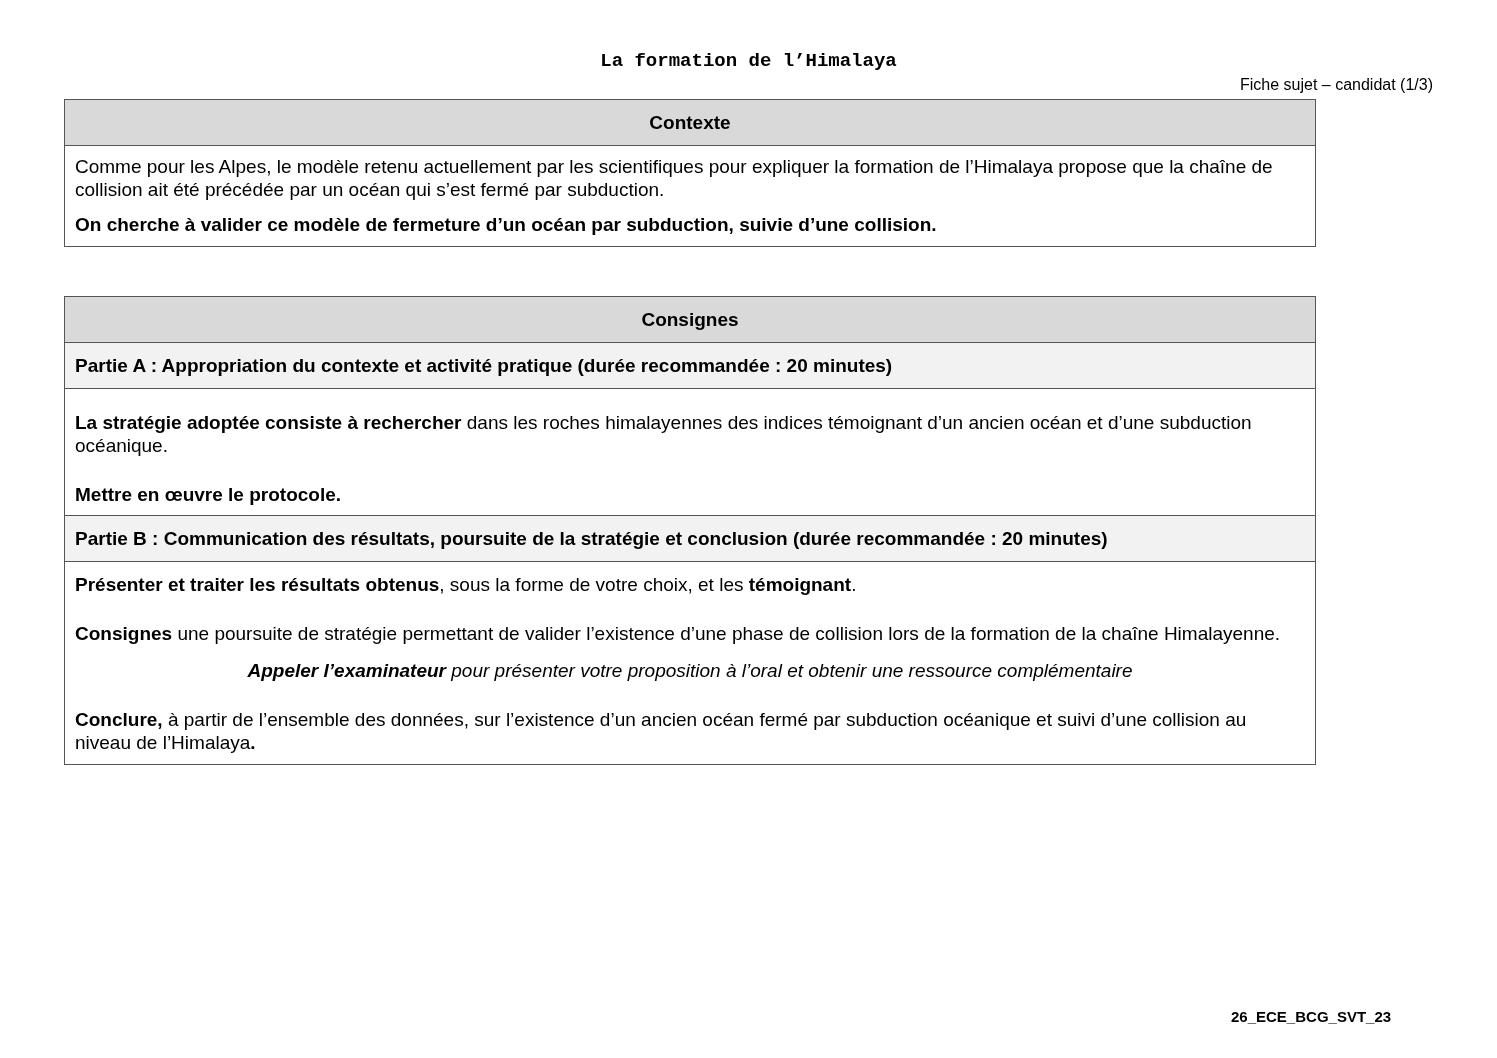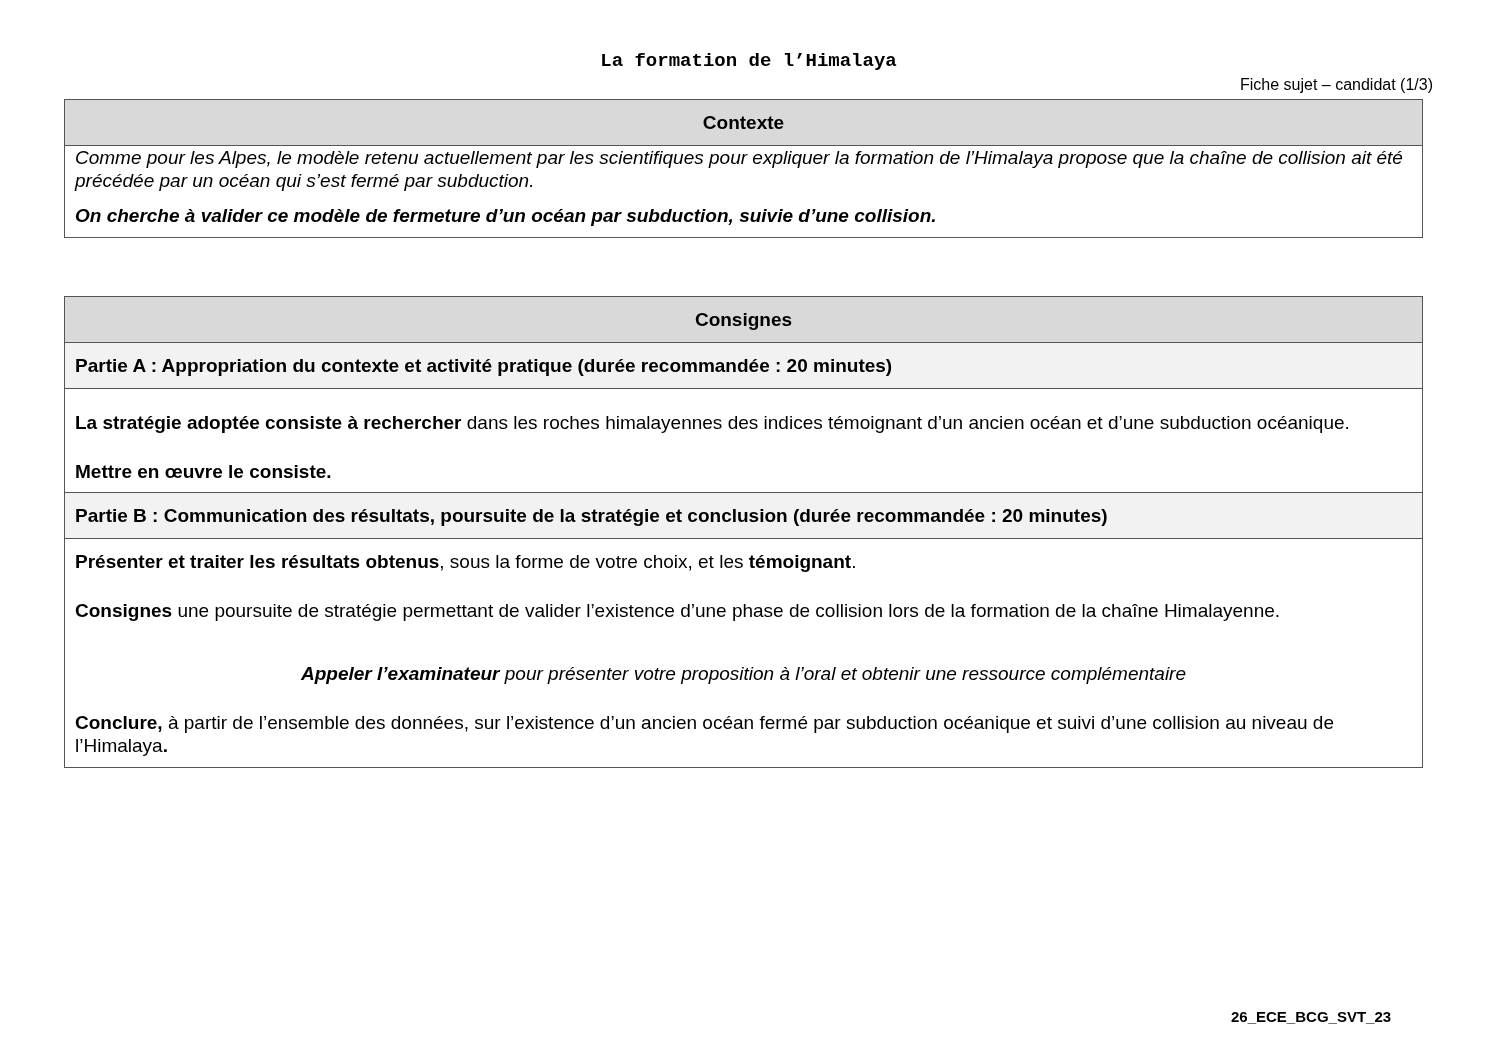--- a/index.html
+++ b/index.html
@@ -8,21 +8,21 @@
     font-family: "Liberation Sans", sans-serif; color: #000;
   }
   .doc-title {
     position: absolute; top: 50px; left: 0; width: 1497px; text-align: center;
     font-weight: bold; font-size: 19px; font-family: Liberation Mono, monospace;
   }
   .fiche {
     position: absolute; top: 76px; right: 64px; font-size: 16px;
   }
   table.box {
-    position: absolute; left: 64px; width: 1359px;
+    position: absolute; left: 64px; width: 1252px;
     border-collapse: collapse; font-size: 19px; line-height: 23px;
   }
   table.box td {
     border: 1px solid #555; padding: 0 10px;
   }
   .head-cell {
     background: #d9d9d9; text-align: center; font-weight: bold;
     height: 45px; padding: 0;
   }
   .sub-cell {
@@ -43,49 +43,49 @@
 
 <div class="doc-title">La formation de l’Himalaya</div>
 <div class="fiche">Fiche sujet – candidat (1/3)</div>
 
 <table class="box" id="ctx-table">
   <tbody>
       <tr>
     <td class="head-cell">Contexte</td>
   </tr>
   <tr>
-    <td style="padding-bottom:10px;font-style:italic;">
+    <td style="padding-top:9px; padding-bottom:10px;">
       <p class="p">Comme pour les Alpes, le modèle retenu actuellement par les scientifiques pour expliquer la formation de l’Himalaya propose que la chaîne de collision ait été précédée par un océan qui s’est fermé par subduction.</p>
       <p class="p b" style="margin-top:12px;">On cherche à valider ce modèle de fermeture d’un océan par subduction, suivie d’une collision.</p>
     </td>
   </tr>
 </tbody>
   </table>
 
 <table class="box" id="cons-table">
   <tbody>
       <tr>
     <td class="head-cell">Consignes</td>
   </tr>
   <tr>
     <td class="sub-cell">Partie A : Appropriation du contexte et activité pratique (durée recommandée : 20 minutes)</td>
   </tr>
   <tr>
     <td style="padding-top:22px; padding-bottom:9px;">
       <p class="p"><span class="b">La stratégie adoptée consiste à rechercher</span><span> dans les roches himalayennes des indices témoignant d’un ancien océan et d’une subduction océanique.</span></p>
-      <p class="p b" style="margin-top:26px;">Mettre en œuvre le consiste.</p>
+      <p class="p b" style="margin-top:26px;">Mettre en œuvre le protocole.</p>
     </td>
   </tr>
   <tr>
     <td class="sub-cell">Partie B : Communication des résultats, poursuite de la stratégie et conclusion (durée recommandée : 20 minutes)</td>
   </tr>
   <tr>
     <td style="padding-top:11px; padding-bottom:10px;">
       <p class="p"><span class="b">Présenter et traiter les résultats obtenus</span><span>, sous la forme de votre choix, et les </span><span class="b">témoignant</span><span>.</span></p>
       <p class="p" style="margin-top:26px;"><span class="b">Consignes</span><span> une poursuite de stratégie permettant de valider l’existence d’une phase de collision lors de la formation de la chaîne Himalayenne.</span></p>
-      <p class="p center it" style="margin-top:40px;"><span class="b">Appeler l’examinateur</span><span> pour présenter votre proposition à l’oral et obtenir une ressource complémentaire</span></p>
+      <p class="p center it" style="margin-top:14px;"><span class="b">Appeler l’examinateur</span><span> pour présenter votre proposition à l’oral et obtenir une ressource complémentaire</span></p>
       <p class="p" style="margin-top:26px;"><span class="b">Conclure,</span><span> à partir de l’ensemble des données, sur l’existence d’un ancien océan fermé par subduction océanique et suivi d’une collision au niveau de l’Himalaya</span><span class="b">.</span></p>
     </td>
   </tr>
 </tbody>
   </table>
 
 <div class="footer-code">26_ECE_BCG_SVT_23</div>
 
 </body></html>

